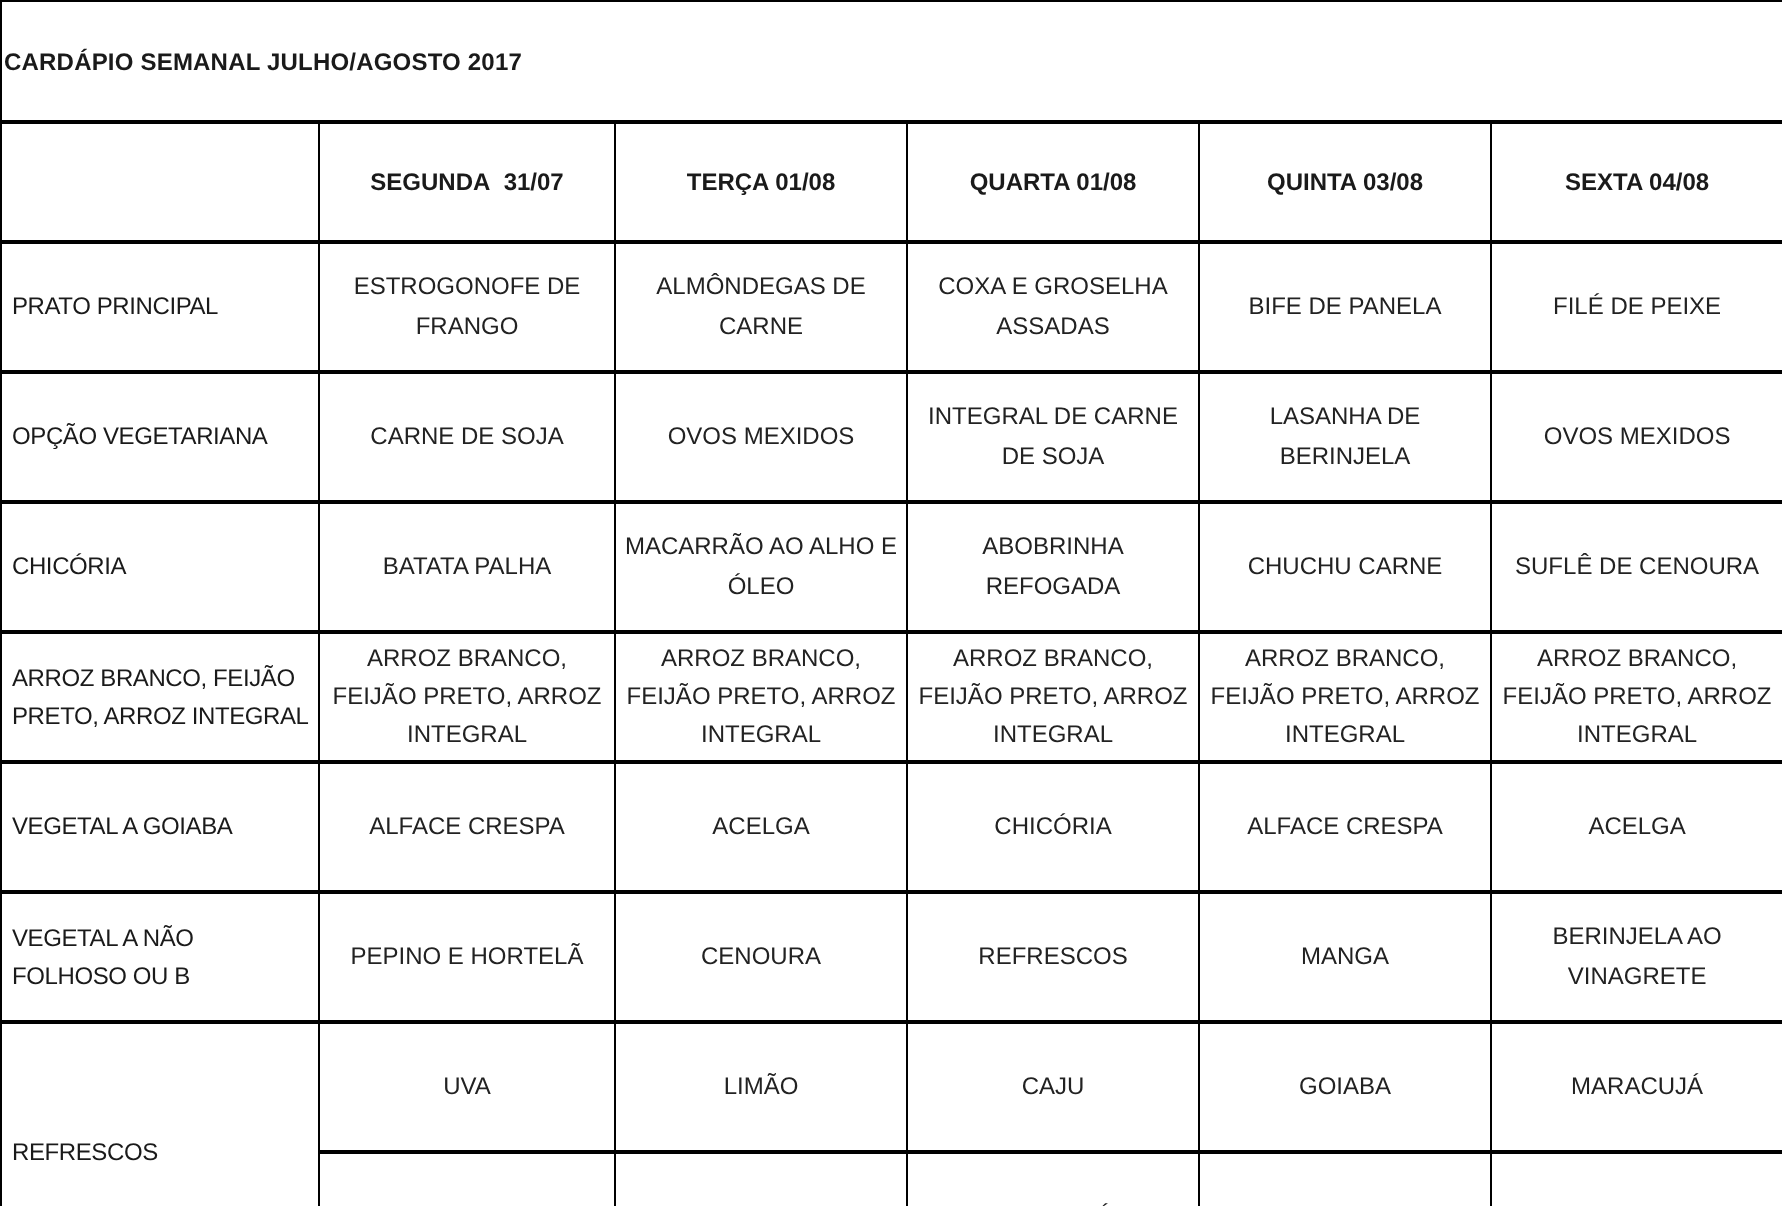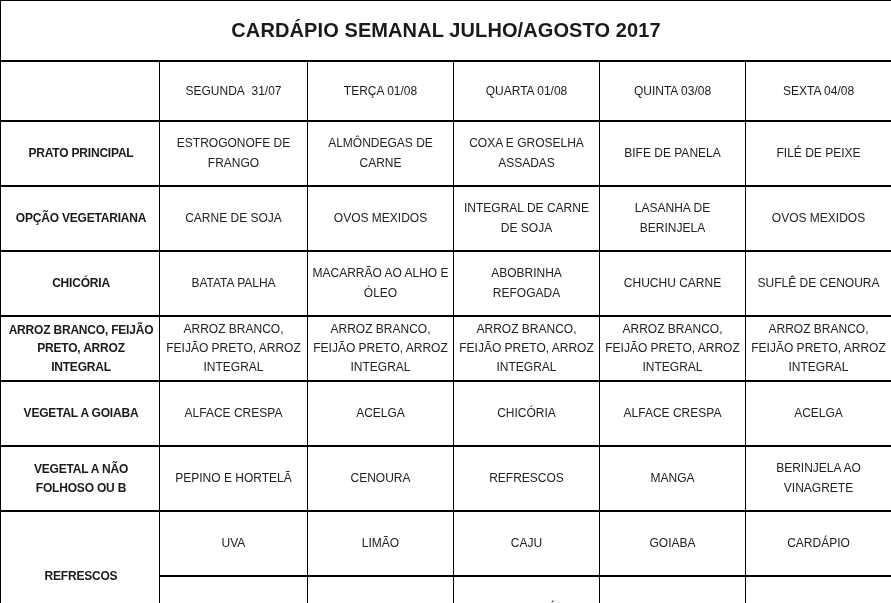--- a/index.html
+++ b/index.html
@@ -24,35 +24,35 @@
     border: solid #000000;
     border-width: 2px 1px;
     vertical-align: middle;
     overflow: hidden;
   }
   tr.title-row td { border-top-width: 1px; height: 57px; }
   tr.bottom-row td { border-bottom-width: 3px; }
 
   .title-cell {
     font-weight: bold;
-    font-size: 20px;
-    text-align: center;
+    font-size: 12px;
+    text-align: left;
     letter-spacing: 0.1px;
   }
   tr.header-row td { height: 54px; }
   .day-header {
-    font-weight: normal;
+    font-weight: bold;
     font-size: 12px;
     text-align: center;
   }
   tr.body-row td { height: 59px; }
   .row-label {
-    font-weight: bold;
+    font-weight: normal;
     font-size: 12px;
-    text-align: center;
+    text-align: left;
     padding: 2px 3px 2px 5px;
     letter-spacing: -0.2px;
     white-space: pre-line;
     line-height: 1.55;
   }
   .cell {
     font-size: 12px;
     text-align: center;
     padding: 2px 2px;
     white-space: pre-line;
@@ -160,21 +160,21 @@
         <td class="cell">BERINJELA AO
 VINAGRETE</td>
       </tr>
 
       <tr class="body-row">
         <td class="row-label" rowspan="2">REFRESCOS</td>
         <td class="cell">UVA</td>
         <td class="cell">LIMÃO</td>
         <td class="cell">CAJU</td>
         <td class="cell">GOIABA</td>
-        <td class="cell">CARDÁPIO</td>
+        <td class="cell">MARACUJÁ</td>
       </tr>
 
       <tr class="body-row bottom-row">
         <td class="cell">MANGA</td>
         <td class="cell">LARANJA</td>
         <td class="cell">GUARANÁ</td>
         <td class="cell">ABACAXI</td>
         <td class="cell">GROSELHA</td>
       </tr>
     </tbody>

